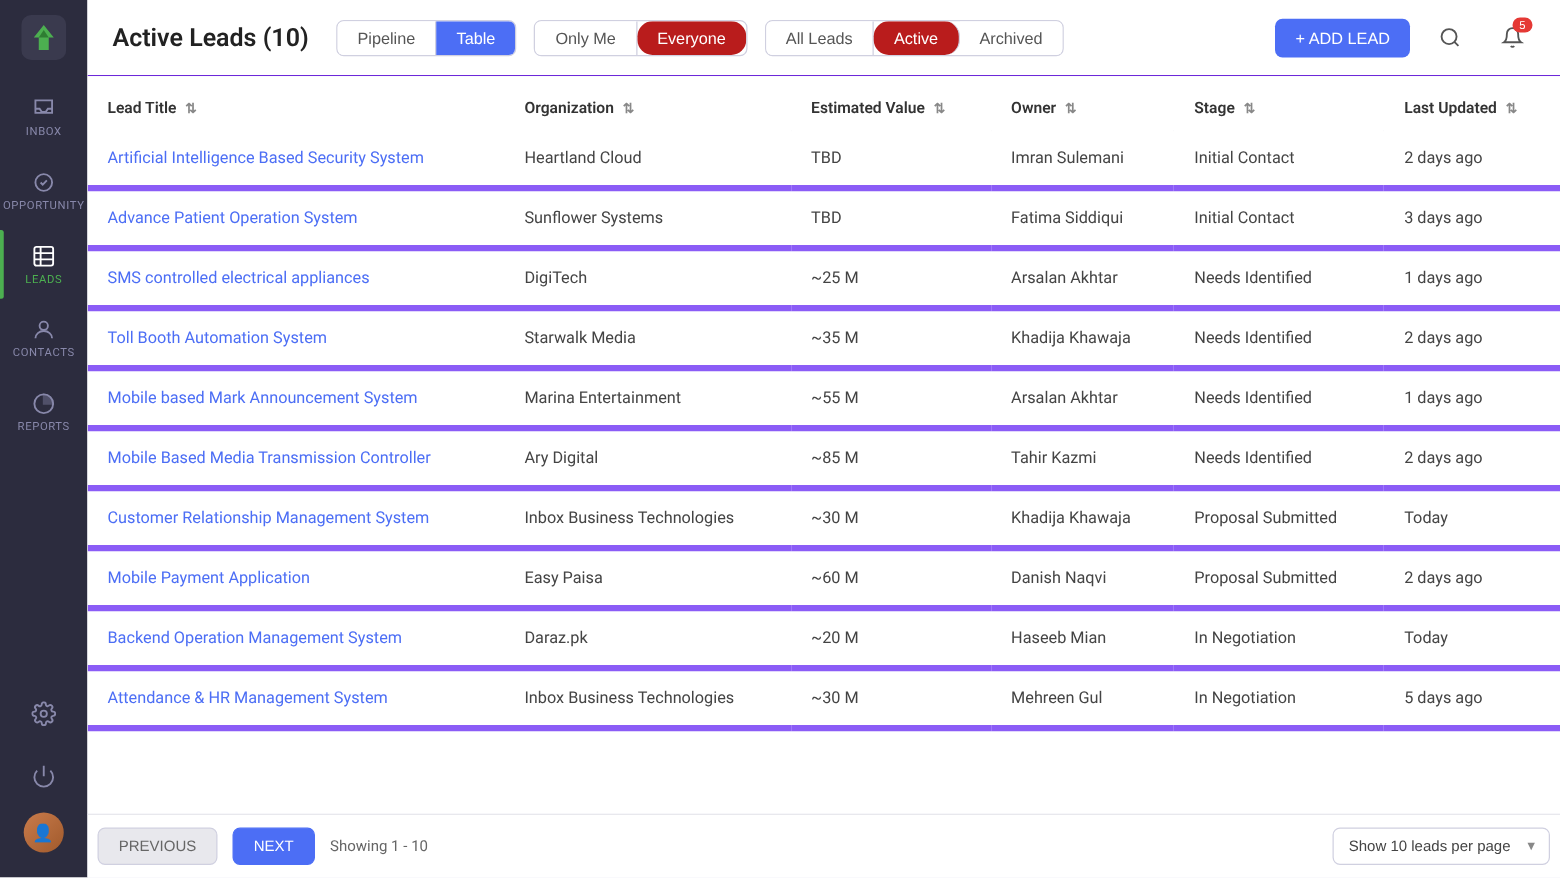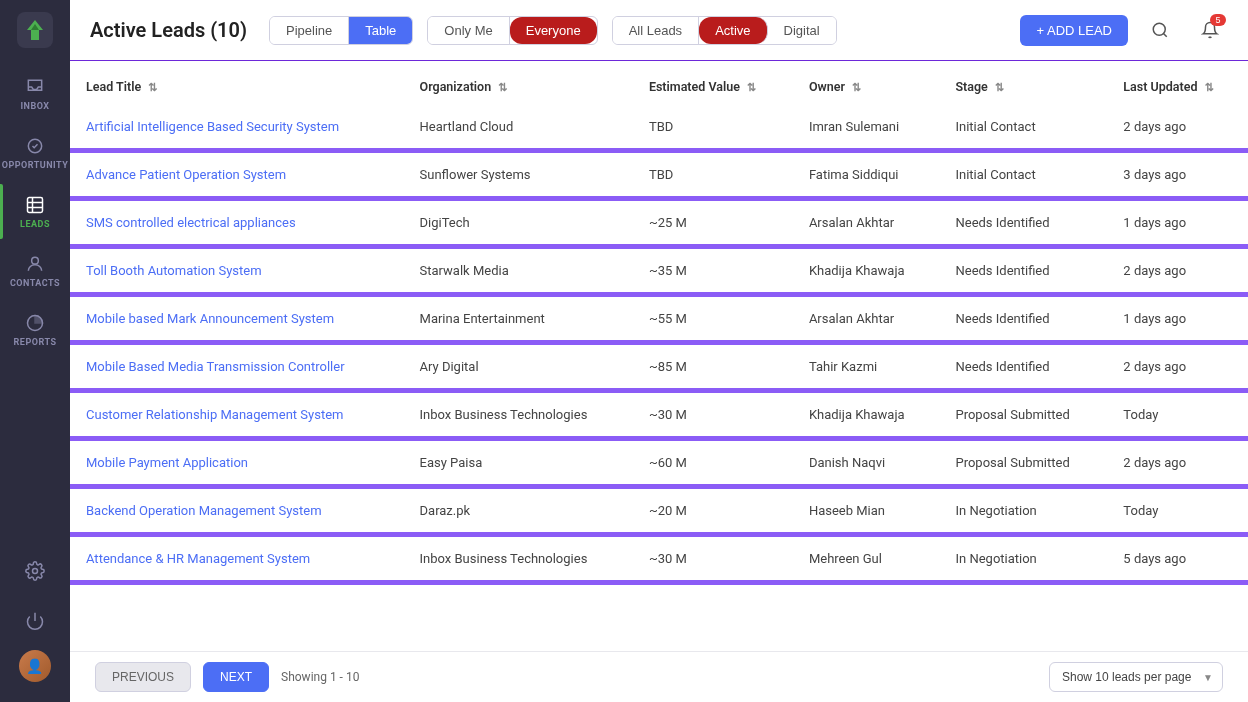--- a/index.html
+++ b/index.html
@@ -36,21 +36,20 @@
       display: flex;
       flex-direction: column;
       align-items: center;
       justify-content: center;
       width: 100%;
       padding: 10px 4px;
       cursor: pointer;
       color: #8888aa;
       gap: 3px;
       position: relative;
-      font-weight: bold;
     }
     .sidebar-item.active { color: #fff; }
     .sidebar-item.active::left-border {
       content: '';
     }
     .sidebar-item-active-indicator {
       position: absolute;
       left: 0;
       top: 0;
       bottom: 0;
@@ -248,21 +247,21 @@
     .lead-title-link {
       color: #4c6ef5;
       cursor: pointer;
       text-decoration: none;
     }
 
     
     .pagination-bar {
       background: #fff;
       border-top: 1px solid #e8e8ed;
-      padding: 10px 25px;
+      padding: 10px 8px;
       display: flex;
       align-items: center;
       gap: 12px;
     }
     .prev-btn {
       padding: 7px 16px;
       border: 1px solid #d0d0e0;
       border-radius: 6px;
       background: #e8e8ed;
       color: #666;
@@ -416,21 +415,21 @@
     </div>
 
     <div class="filter-group">
       <button class="filter-btn">Only Me</button>
       <button class="filter-btn active">Everyone</button>
     </div>
 
     <div class="filter-group">
       <button class="filter-btn">All Leads</button>
       <button class="filter-btn active">Active</button>
-      <button class="filter-btn">Digital</button>
+      <button class="filter-btn">Archived</button>
     </div>
 
     <div class="spacer"></div>
 
     <button class="add-lead-btn">+ ADD LEAD</button>
 
     <button class="topbar-icon-btn">
       <svg width="18" height="18" viewBox="0 0 24 24" fill="none" stroke="currentColor" stroke-width="2">
         <circle cx="11" cy="11" r="8"></circle>
           <path d="m21 21-4.35-4.35"></path>

